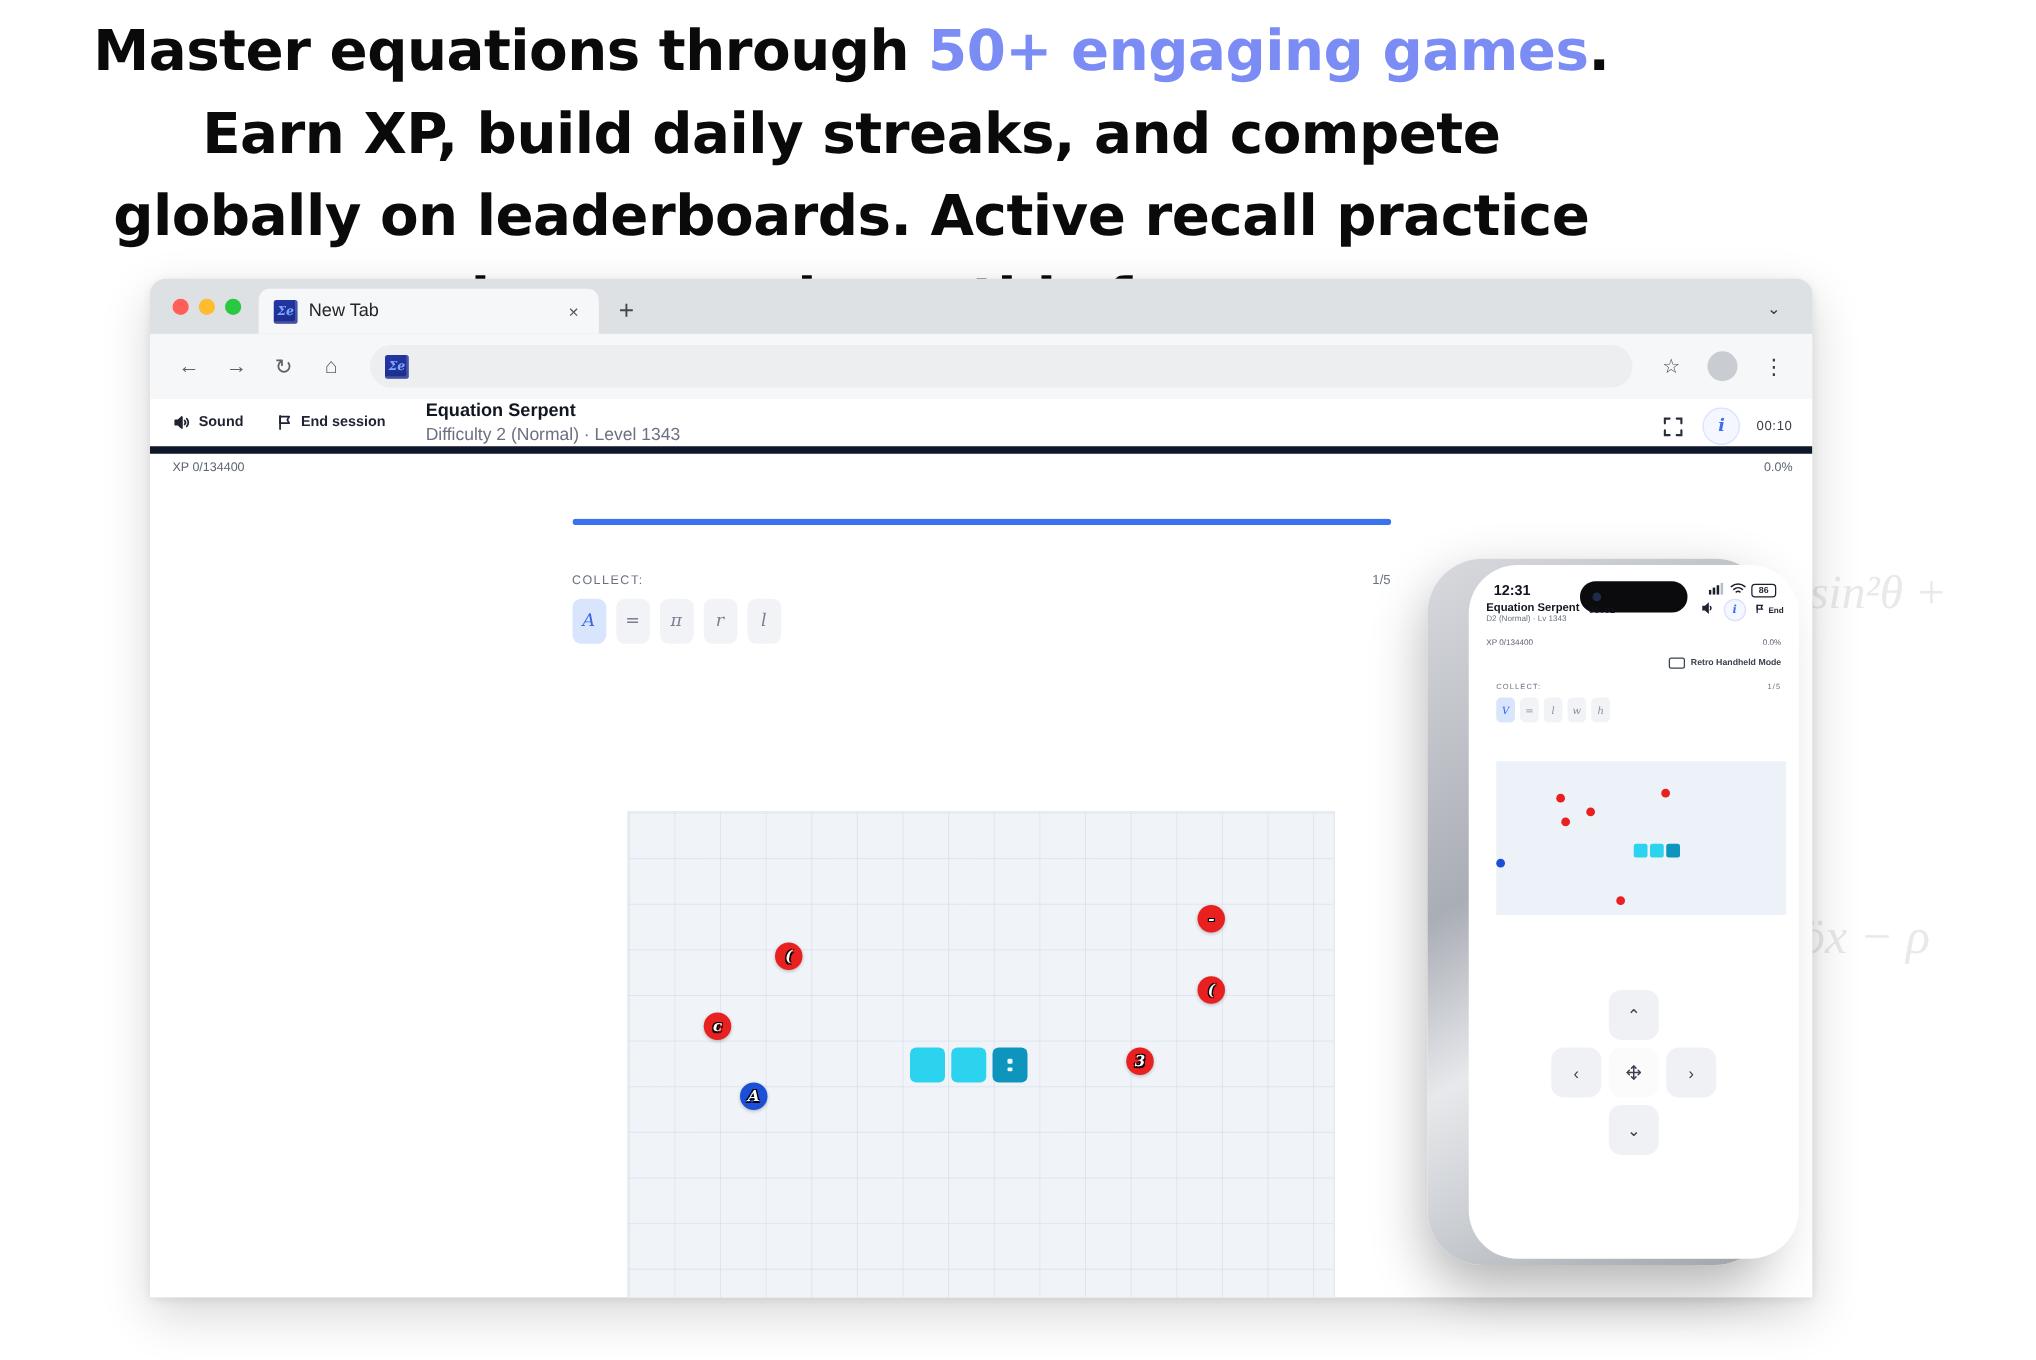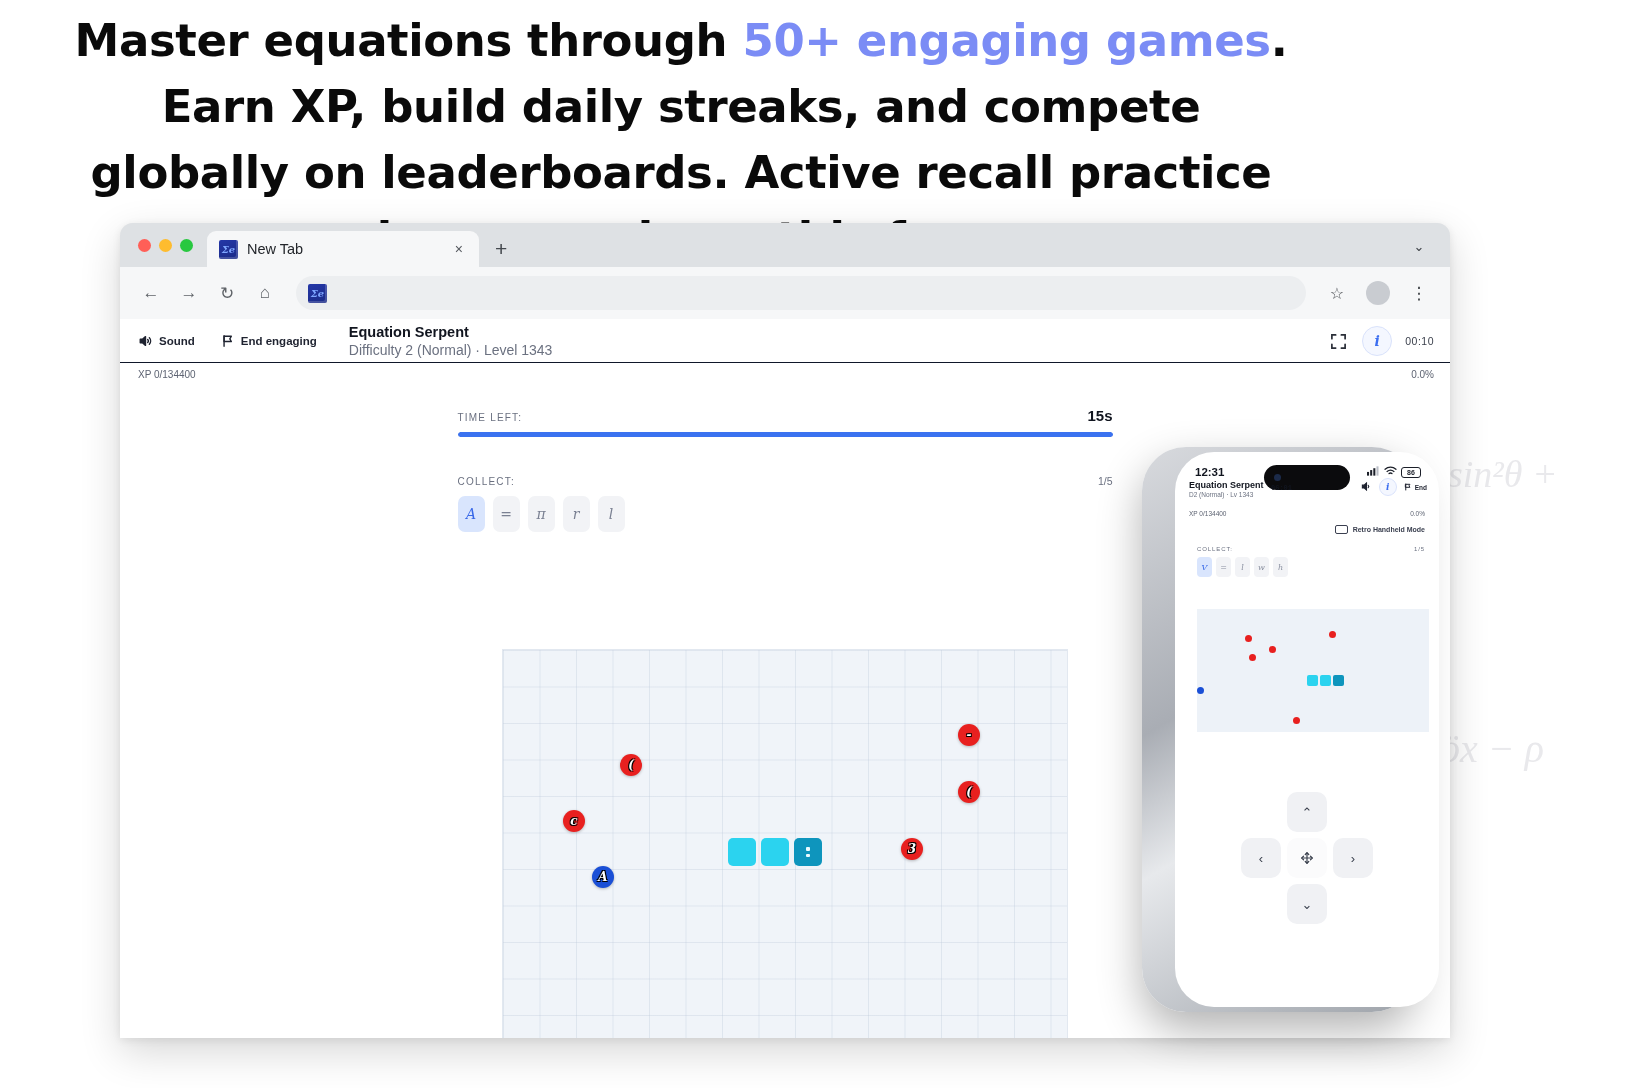--- a/index.html
+++ b/index.html
@@ -104,21 +104,21 @@
   .tb-star { color: #4a4e53; font-size: 16px; }
   .tb-avatar { width: 24px; height: 24px; border-radius: 50%; background: #c9ccd1; margin: 0 8px; }
   .tb-menu { color: #3c4045; font-size: 17px; letter-spacing: 0; }
 
   
   .page {
     background: #ffffff; height: 719px; position: relative; overflow: hidden;
   }
   .app-header {
     height: 44px; display: flex; align-items: center;
-    padding: 0 32px 0 18px; border-bottom: 1px solid #0f172a;
+    padding: 0 32px 0 18px; border-bottom: 6px solid #0f172a;
     position: relative;
   }
   .hdr-btn {
     display: flex; align-items: center; gap: 6px;
     font-size: 11.5px; font-weight: 700; color: #1f2330;
     margin-right: 26px;
   }
   .ic { display: inline-flex; align-items: center; justify-content: center; }
   .game-title-wrap { margin-left: 6px; }
   .game-title { font-size: 14.5px; font-weight: 700; color: #11151f; line-height: 16px; }
@@ -348,21 +348,21 @@
         </span>
         <span>Sound</span>
       </div>
       <div class="hdr-btn">
         <span class="ic">
           <svg width="14" height="14" viewBox="0 0 16 16" fill="none" stroke="#1f2330" stroke-width="1.6" stroke-linecap="round" stroke-linejoin="round">
             <path d="M3.5 14V2"></path>
               <path d="M3.5 2.6h8.3l-1.7 3 1.7 3H3.5z"></path>
           </svg>
         </span>
-        <span>End engaging</span>
+        <span>End session</span>
       </div>
       <div class="game-title-wrap">
         <div class="game-title">Equation Serpent</div>
         <div class="game-sub">Difficulty 2 (Normal) · Level 1343</div>
       </div>
       <div class="hdr-right">
         <span class="hdr-icon-btn">
           <svg width="17" height="17" viewBox="0 0 18 18" fill="none" stroke="#2a2e38" stroke-width="1.8" stroke-linecap="round">
             <path d="M2 6V2h4"></path>
               <path d="M12 2h4v4"></path>
@@ -375,24 +375,20 @@
       </div>
     </div>
 
     <div class="xp-row">
       <span class="xp-text">XP 0/134400</span>
       <span class="pct-text">0.0%</span>
     </div>
 
     <div class="panel">
       <div class="inner">
-        <div class="time-row">
-          <span class="time-label">TIME LEFT:</span>
-          <span class="time-val">15s</span>
-        </div>
         <div class="time-bar">
           <div class="time-bar-fill" id="time-fill" style="width: 100%;"></div>
         </div>
 
         <div class="collect-row">
           <span class="collect-label">COLLECT:</span>
           <span class="collect-count">1/5</span>
         </div>
         <div class="tiles" id="collect-tiles">
             <div class="tile active">A</div>

